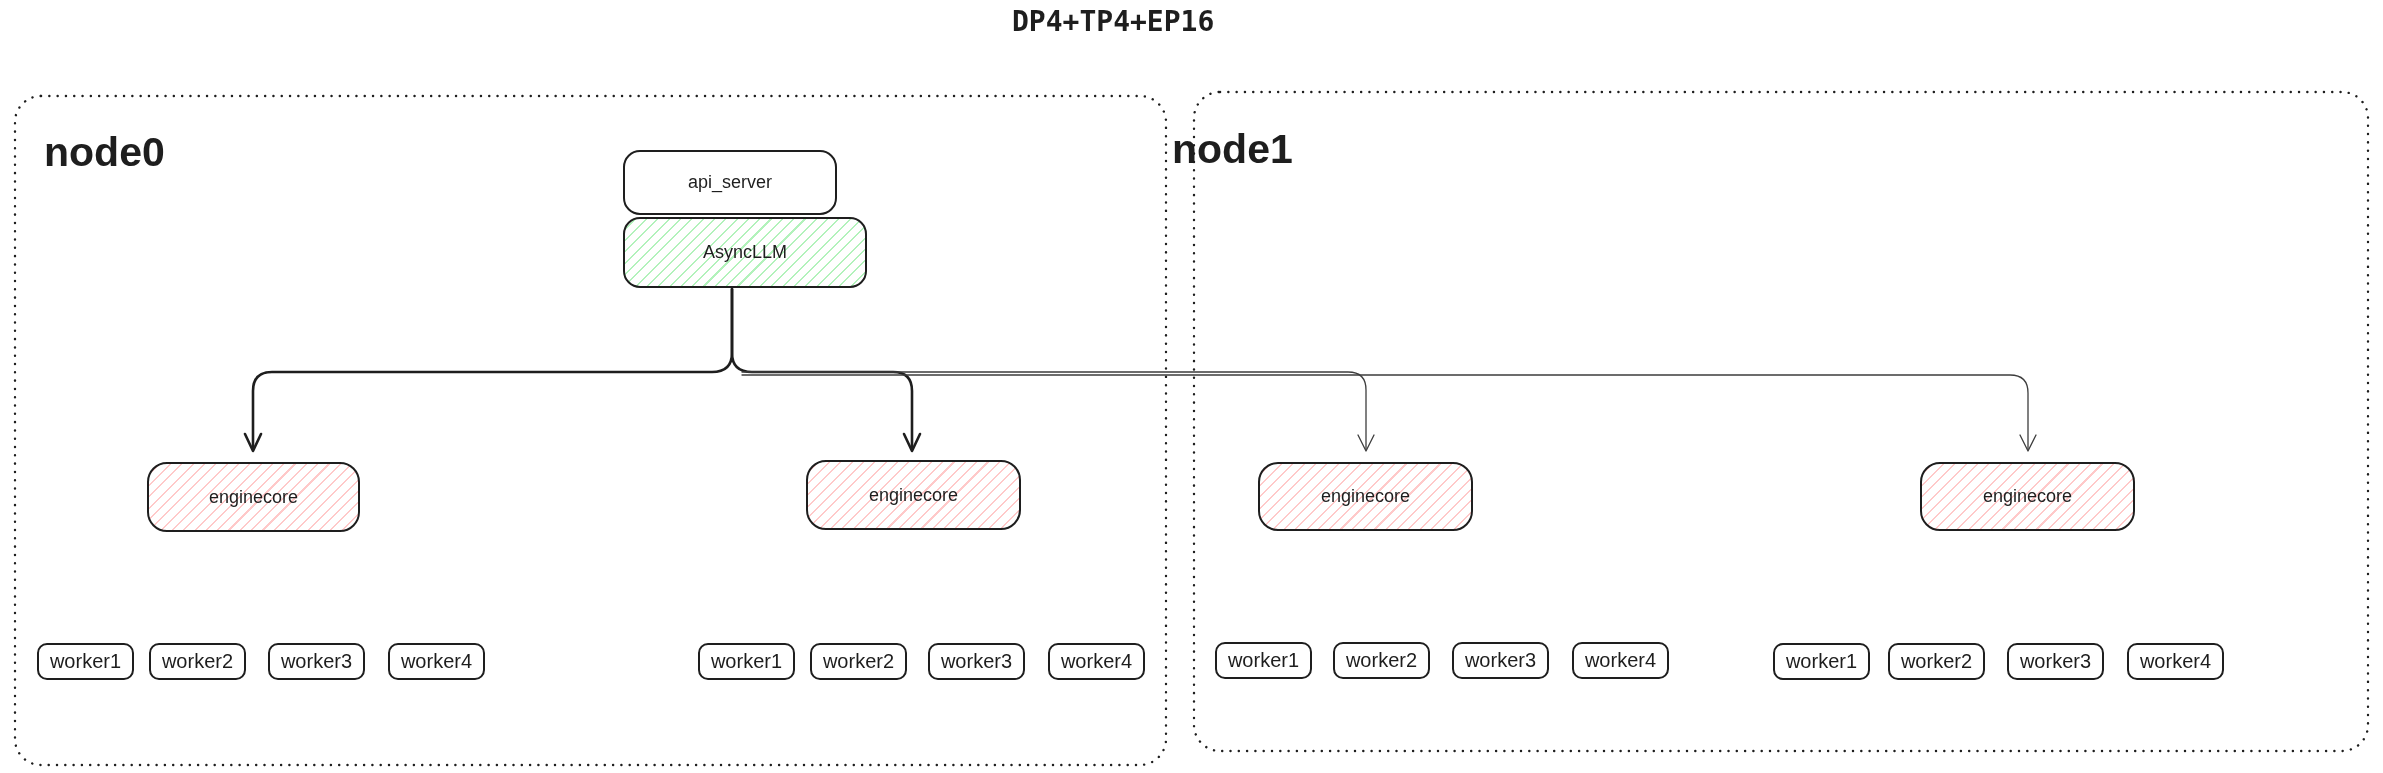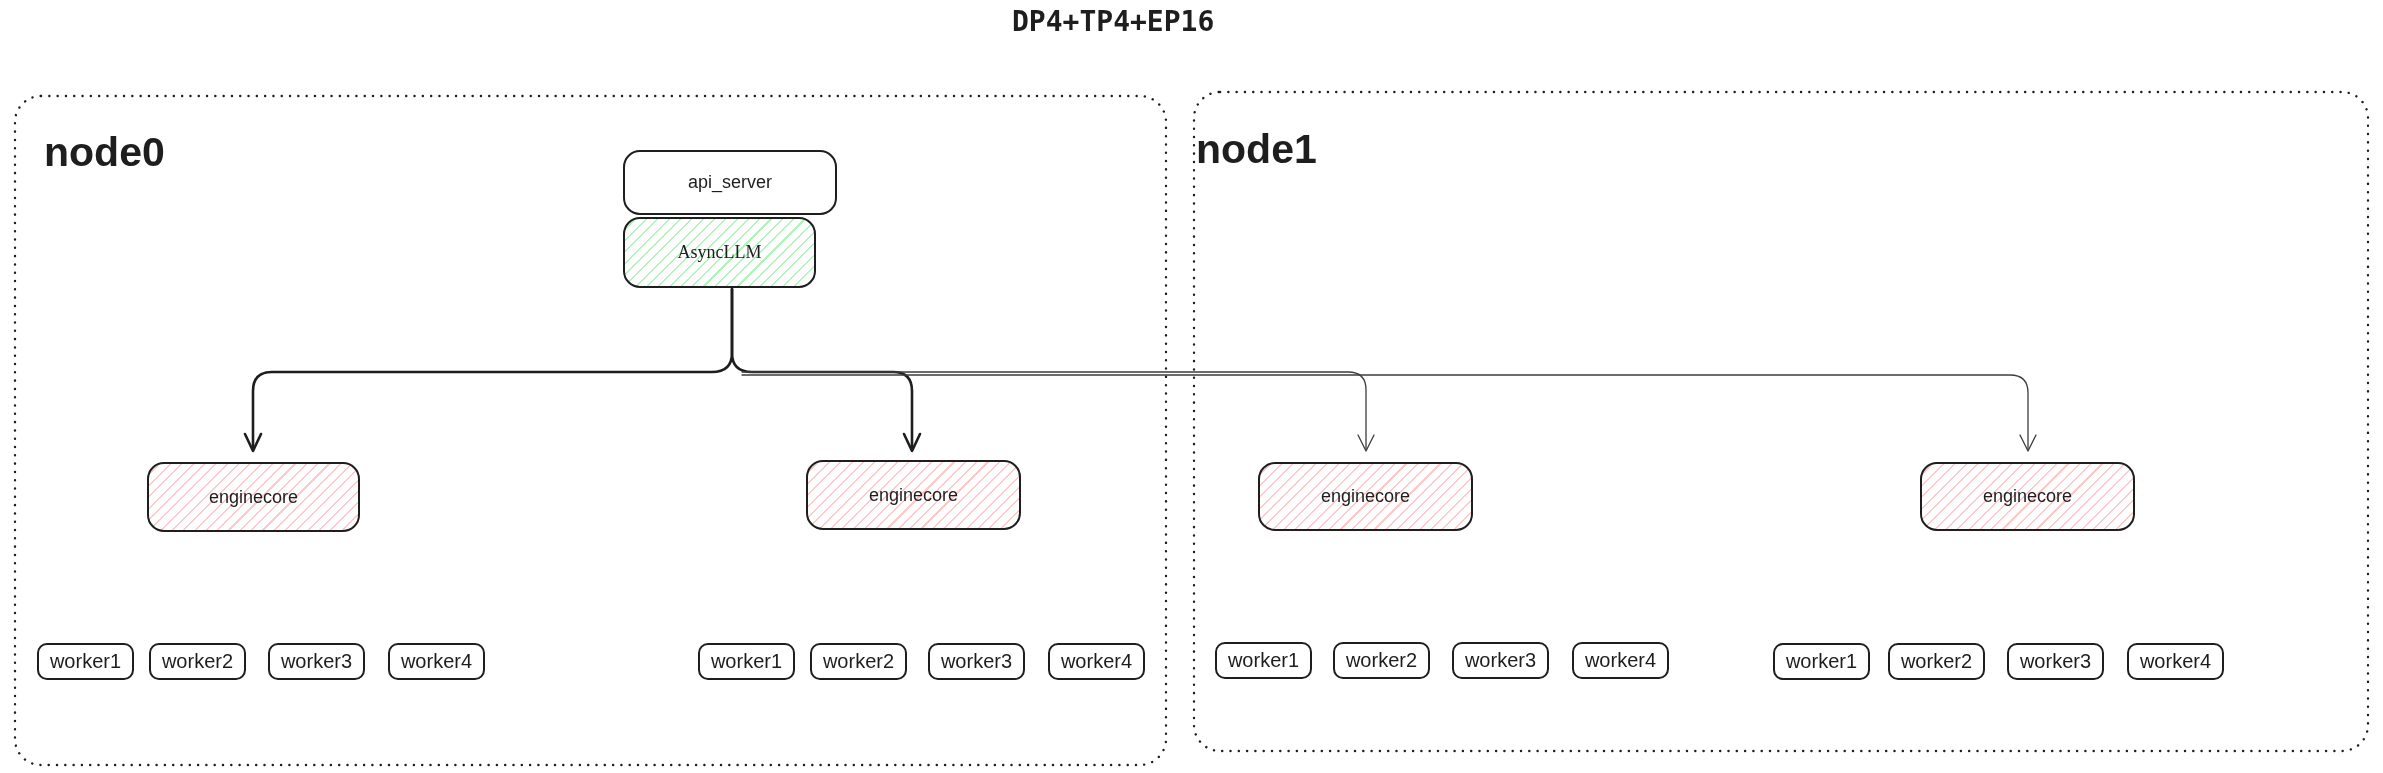--- a/index.html
+++ b/index.html
@@ -30,37 +30,38 @@
     white-space:nowrap;
   }
   .node-label{
     position:absolute;
     font-family:Liberation Sans, sans-serif;
     font-size:41px;font-weight:700;
     color:var(--ink);
     white-space:nowrap;
   }
   .node0-label{left:44px;top:129px;}
-  .node1-label{left:1196px;top:126px;}
+  .node1-label{left:1172px;top:126px;}
   svg.layer{position:absolute;left:0;top:0;width:2383px;height:773px;}
   .box{
     position:absolute;
     border:2.2px solid var(--ink);
     background:var(--bg);
     display:flex;align-items:center;justify-content:center;
     font-size:18px;
     color:var(--ink);
     white-space:nowrap;
   }
   .big{border-radius:17px;}
   .hatch-green{
     background:repeating-linear-gradient(135deg, rgba(0,0,0,0) 0px, rgba(0,0,0,0) 6.5px, var(--green) 6.5px, var(--green) 8px), var(--bg);
   }
   .hatch-pink{
     background:repeating-linear-gradient(135deg, rgba(0,0,0,0) 0px, rgba(0,0,0,0) 6.5px, var(--pink) 6.5px, var(--pink) 8px), var(--bg);
+    border-radius:20px;
   }
   .worker{
     position:absolute;
     width:97px;height:37px;
     border:2px solid var(--ink);
     border-radius:10px;
     background:var(--bg);
     display:flex;align-items:center;justify-content:center;
     font-size:20px;
     color:var(--ink);
@@ -91,21 +92,21 @@
       <path d="M1358 435 L1366 451 L1374 435"></path>
       <path d="M742 375 L2010 375 Q2028 375 2028 393 L2028 449"></path>
       <path d="M2020 435 L2028 451 L2036 435"></path>
     </g>
   </svg>
 
   <div class="node-label node0-label">node0</div>
   <div class="node-label node1-label">node1</div>
 
   <div class="box big" style="left:623px;top:150px;width:214px;height:65px;">api_server</div>
-  <div class="box big hatch-green" style="left:623px;top:217px;width:193px;height:71px;font-family:Liberation Serif, serif;">AsyncLLM</div>
+  <div class="box big hatch-green" style="left:623px;top:217px;width:244px;height:71px;">AsyncLLM</div>
 
   <div class="box big hatch-pink" style="left:147px;top:462px;width:213px;height:70px;">enginecore</div>
   <div class="box big hatch-pink" style="left:806px;top:460px;width:215px;height:70px;">enginecore</div>
   <div class="box big hatch-pink" style="left:1258px;top:462px;width:215px;height:69px;">enginecore</div>
   <div class="box big hatch-pink" style="left:1920px;top:462px;width:215px;height:69px;">enginecore</div>
 
   <div class="worker" style="left:37px;top:643px;">worker1</div>
   <div class="worker" style="left:149px;top:643px;">worker2</div>
   <div class="worker" style="left:268px;top:643px;">worker3</div>
   <div class="worker" style="left:388px;top:643px;">worker4</div>

